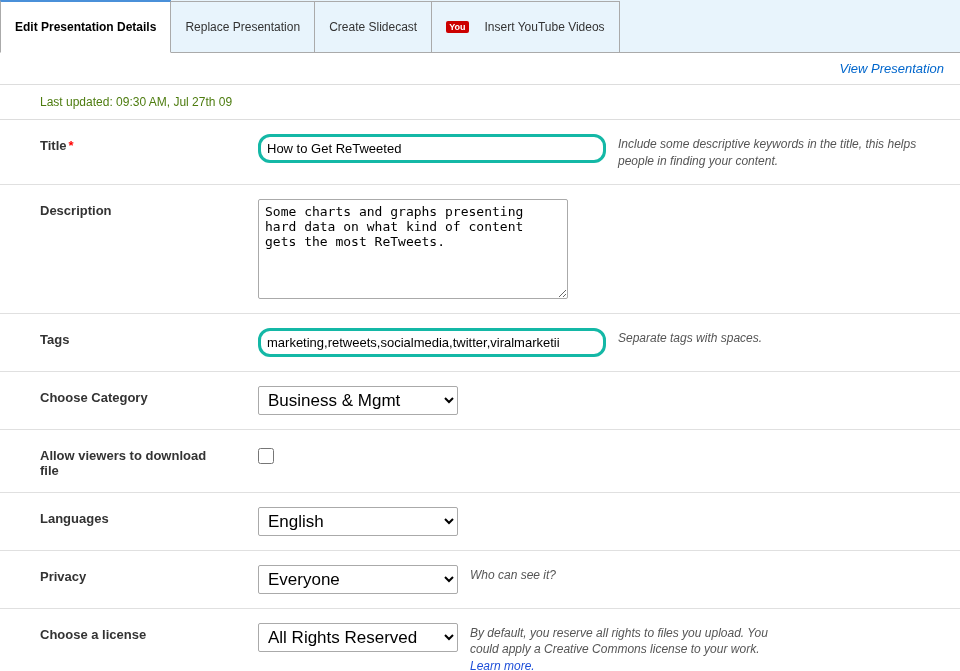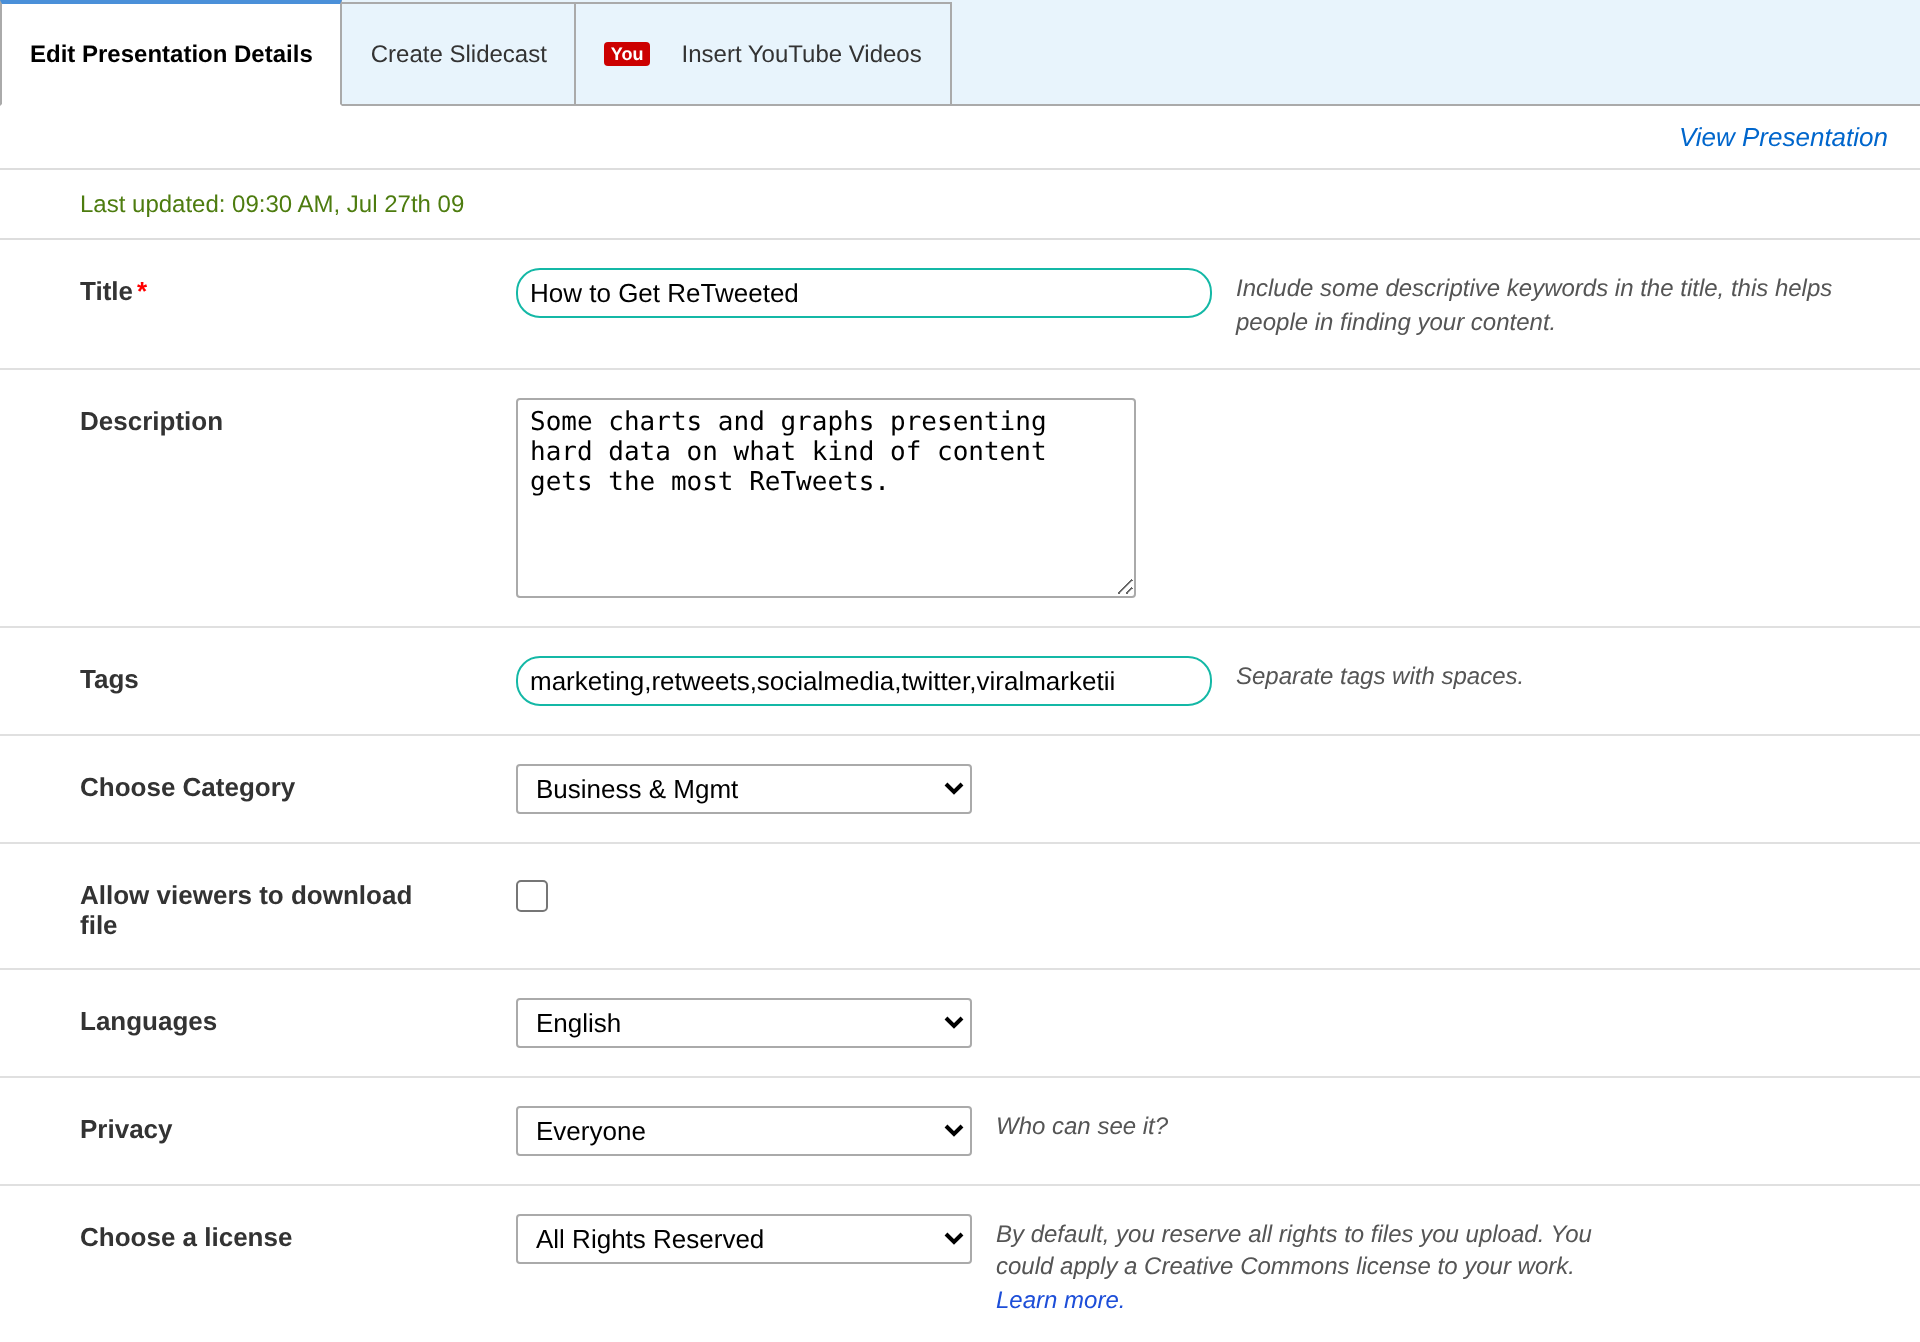--- a/index.html
+++ b/index.html
@@ -113,36 +113,36 @@
       font-style: italic;
       max-width: 320px;
       line-height: 1.4;
       padding-top: 2px;
     }
 
     input[type="text"] {
       width: 348px;
       padding: 4px 6px;
       font-size: 13px;
-      border: 1px solid #14b8a6;
+      border: 3px solid #14b8a6;
       border-radius: 12px;
     }
     textarea {
       width: 310px;
       height: 100px;
       padding: 4px 6px;
       font-size: 13px;
       border: 1px solid #aaa;
       border-radius: 2px;
       resize: vertical;
     }
     select {
-      width: 228px;
+      width: 200px;
       padding: 3px 5px;
-      font-size: 13px;
+      font-size: 17px;
       border: 1px solid #aaa;
       border-radius: 2px;
       background: #fff;
     }
     input[type="checkbox"] {
       width: 16px;
       height: 16px;
       margin-top: 4px;
     }
 
@@ -175,20 +175,21 @@
     .link-blue {
       color: #1d4ed8;
       text-decoration: none;
     }
   </style>
 </head>
 <body>
 
 <div class="tabs">
   <div class="tab active">Edit Presentation Details</div>
+  <div class="tab">Replace Presentation</div>
   <div class="tab">Create Slidecast</div>
   <div class="tab youtube-tab">
     <span class="youtube-icon-box">You</span>
     <span>Insert YouTube Videos</span>
   </div>
 </div>
 
 <div class="view-link-row">
   <a href="#">View Presentation</a>
 </div>

